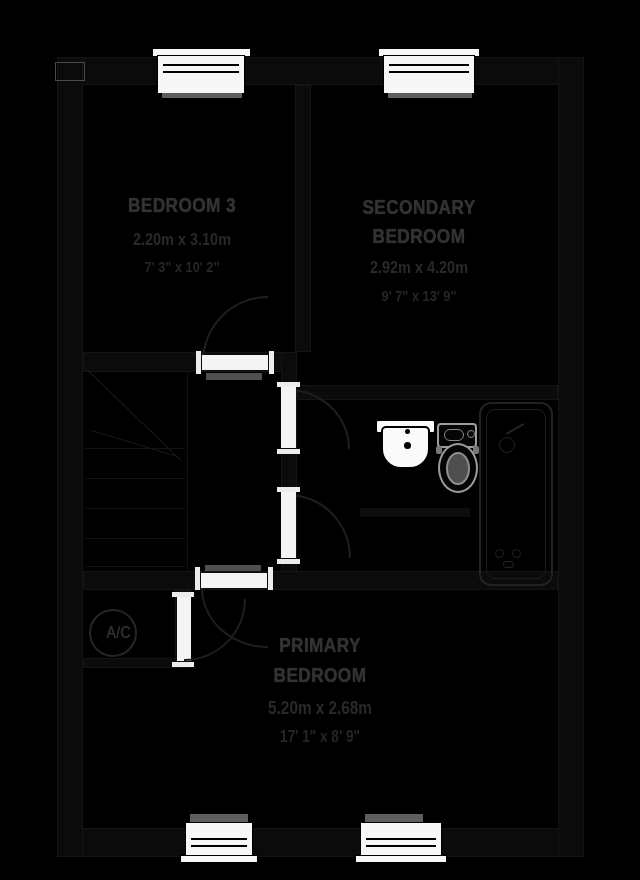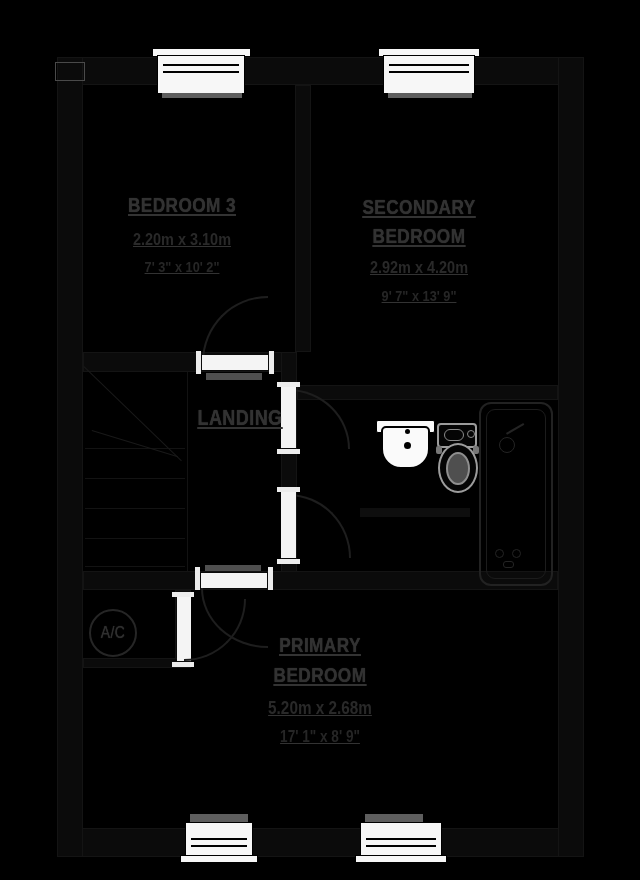--- a/index.html
+++ b/index.html
@@ -4,21 +4,21 @@
 <style>
   html,body{margin:0;padding:0;background:#000;}
   .plan{
     position:relative;width:640px;height:880px;background:#000;overflow:hidden;
     font-family:"Liberation Sans",sans-serif;
   }
   .abs{position:absolute;}
   
   .wall{position:absolute;background:#0b0b0b;border:1px solid #141414;box-sizing:border-box;}
   
-  .label{position:absolute;text-align:center;color:#333;font-weight:bold;text-decoration:underline;}
+  .label{position:absolute;text-align:center;color:#333;font-weight:bold;}
   .lname{font-size:21px;line-height:22px;letter-spacing:.5px;color:#323232;
          transform:scaleX(.82);text-shadow:0 0 1px #3c3c3c;}
   .lname2{font-size:21px;line-height:29px;letter-spacing:.5px;color:#323232;
          transform:scaleX(.82);text-shadow:0 0 1px #3c3c3c;}
   .lmetric{font-size:17px;line-height:19px;font-weight:bold;color:#292929;transform:scaleX(.85);}
   .limperial{font-size:15px;line-height:17px;font-weight:bold;color:#262626;transform:scaleX(.85);}
   
   .doorband{position:absolute;background:#f4f4f4;}
   .doorcap{position:absolute;background:#ececec;}
   .doorshadow{position:absolute;background:#4f4f4f;}
@@ -174,26 +174,23 @@
     <div class="limperial" style="margin-top:9px;">7' 3" x 10' 2"</div>
   </div>
 
   <div class="label" style="left:334px;top:192px;width:170px;">
     <div class="lname2">SECONDARY</div>
     <div class="lname2">BEDROOM</div>
     <div class="lmetric" style="margin-top:8px;">2.92m x 4.20m</div>
     <div class="limperial" style="margin-top:10px;">9' 7" x 13' 9"</div>
   </div>
 
-  <div class="label" style="left:155px;top:407px;width:170px;">
-    <div class="lname" style="font-size:22px;">LANDING</div>
-  </div>
 
 
-  <div class="abs" style="left:89px;top:609px;width:48px;height:48px;border:2px solid #262626;border-radius:50%;box-sizing:border-box;text-align:center;">
+  <div class="abs" style="left:89px;top:609px;width:48px;height:48px;border:2px solid #262626;border-radius:50%;box-sizing:border-box;text-align:right;">
     <div class="lname" style="font-size:17px;line-height:44px;color:#2f2f2f;">A/C</div>
   </div>
 
   <div class="label" style="left:235px;top:630px;width:170px;">
     <div class="lname2" style="line-height:30px;">PRIMARY</div>
     <div class="lname2" style="line-height:30px;">BEDROOM</div>
     <div class="lmetric" style="margin-top:9px;font-size:18px;">5.20m x 2.68m</div>
     <div class="limperial" style="margin-top:10px;font-size:16px;">17' 1" x 8' 9"</div>
   </div>
 

